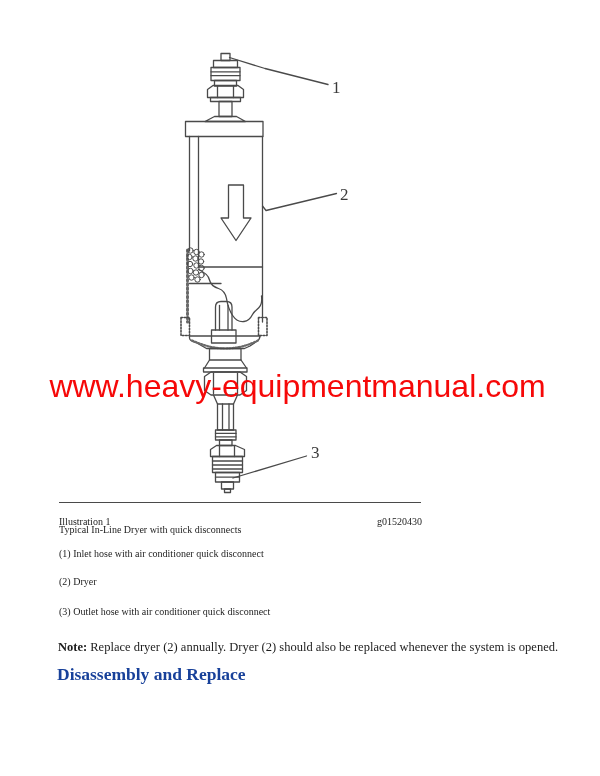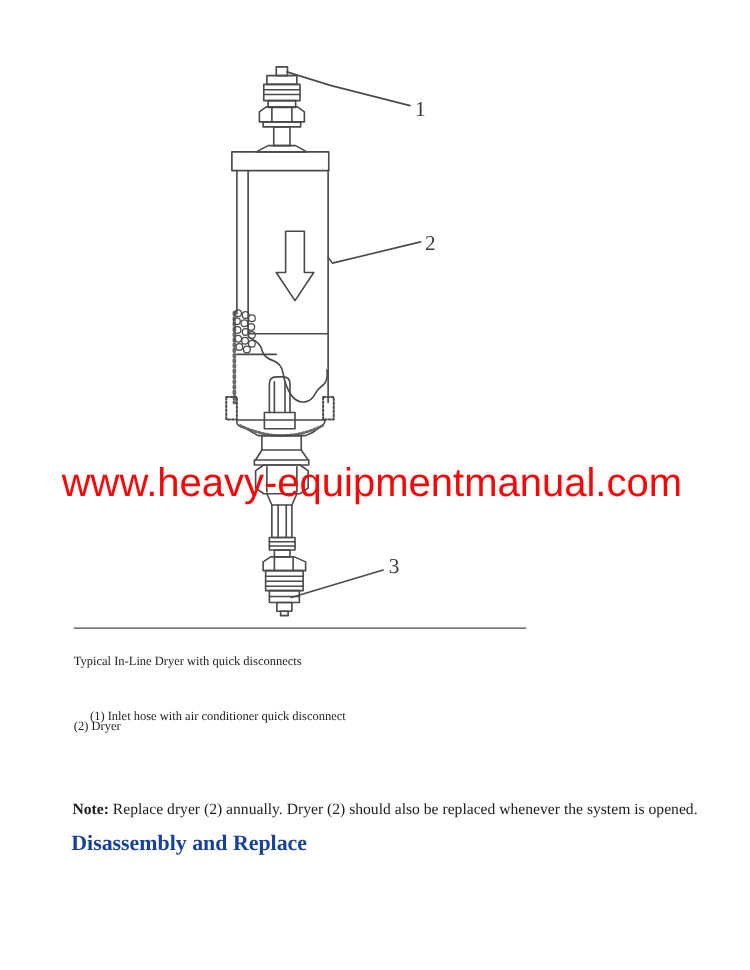--- a/index.html
+++ b/index.html
@@ -22,21 +22,21 @@
     position:absolute; top:502px; left:59px; width:362px; height:0;
     border:0; border-top:1.6px solid #4a4a4a; z-index:2;
   }
   .figure-meta {
     position:absolute; top:516px; left:59px; width:363px;
     display:flex; justify-content:space-between;
     font-size:10px; line-height:1.2;
   }
   .cap-line { position:absolute; left:59px; font-size:10px; line-height:1.2; white-space:nowrap; }
   .cap-0 { top:512px;margin-top:12px; }
-  .cap-1 { top:568px;margin-left:13px; }
+  .cap-1 { top:548px; }
   .cap-2 { top:576px; }
   .cap-3 { top:605.5px; }
 
   .note-line {
     position:absolute; top:640px; left:58px; width:500px;
     font-size:12.5px; line-height:1.25; white-space:nowrap;
   }
   .note-line b { font-weight:bold; }
 
   .section-heading {
@@ -157,22 +157,27 @@
 
     <text class="callout-num" x="332" y="93">1</text>
     <text class="callout-num" x="340" y="200">2</text>
     <text class="callout-num" x="311" y="458">3</text>
   </svg>
 
   <div class="watermark">www.heavy-equipmentmanual.com</div>
 
   <hr class="figure-divider">
 
+  <div class="figure-meta">
+    <span>Illustration 1</span>
+    <span>g01520430</span>
+  </div>
 
   <p class="cap-line cap-0">Typical In-Line Dryer with quick disconnects</p>
   <p class="cap-line cap-1">(1) Inlet hose with air conditioner quick disconnect</p>
   <p class="cap-line cap-2">(2) Dryer</p>
+  <p class="cap-line cap-3">(3) Outlet hose with air conditioner quick disconnect</p>
 
   <p class="note-line"><b>Note:</b> <span>Replace dryer (2) annually. Dryer (2) should also be replaced whenever the system is opened.</span></p>
 
   <h1 class="section-heading">Disassembly and Replace</h1>
 
 </div>
 
 </body></html>

